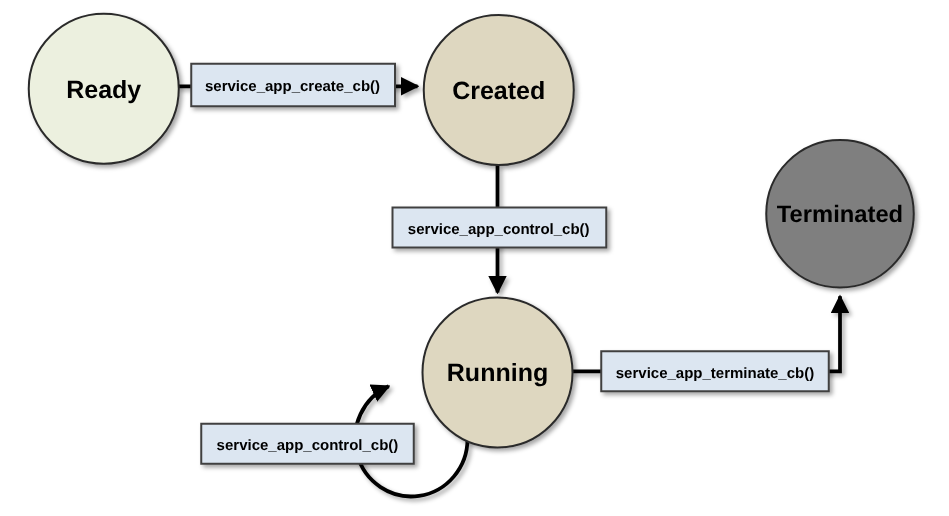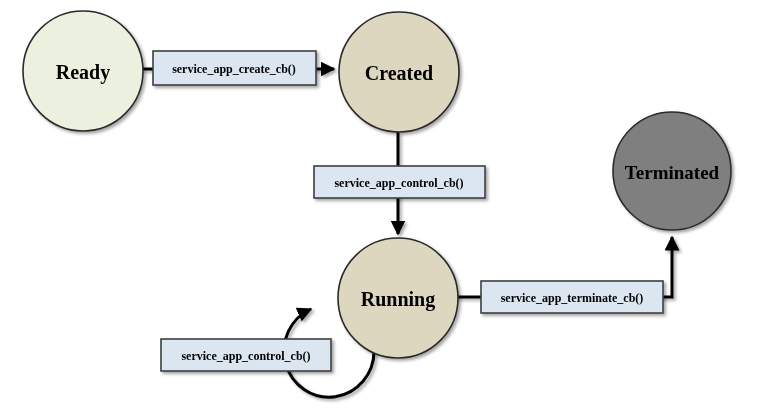--- a/index.html
+++ b/index.html
@@ -7,21 +7,20 @@
     padding: 0;
     background: #FFFFFF;
     font-family: "Liberation Sans", sans-serif;
   }
   .canvas {
     position: relative;
     width: 759px;
     height: 413px;
     background: #FFFFFF;
     overflow: hidden;
-    font-family: Liberation Serif, serif;
   }
   svg { display: block; }
   .connector {
     fill: none;
     stroke: #000000;
     stroke-width: 3;
     stroke-linejoin: miter;
   }
   .state-circle {
     stroke: #2B2B2B;

